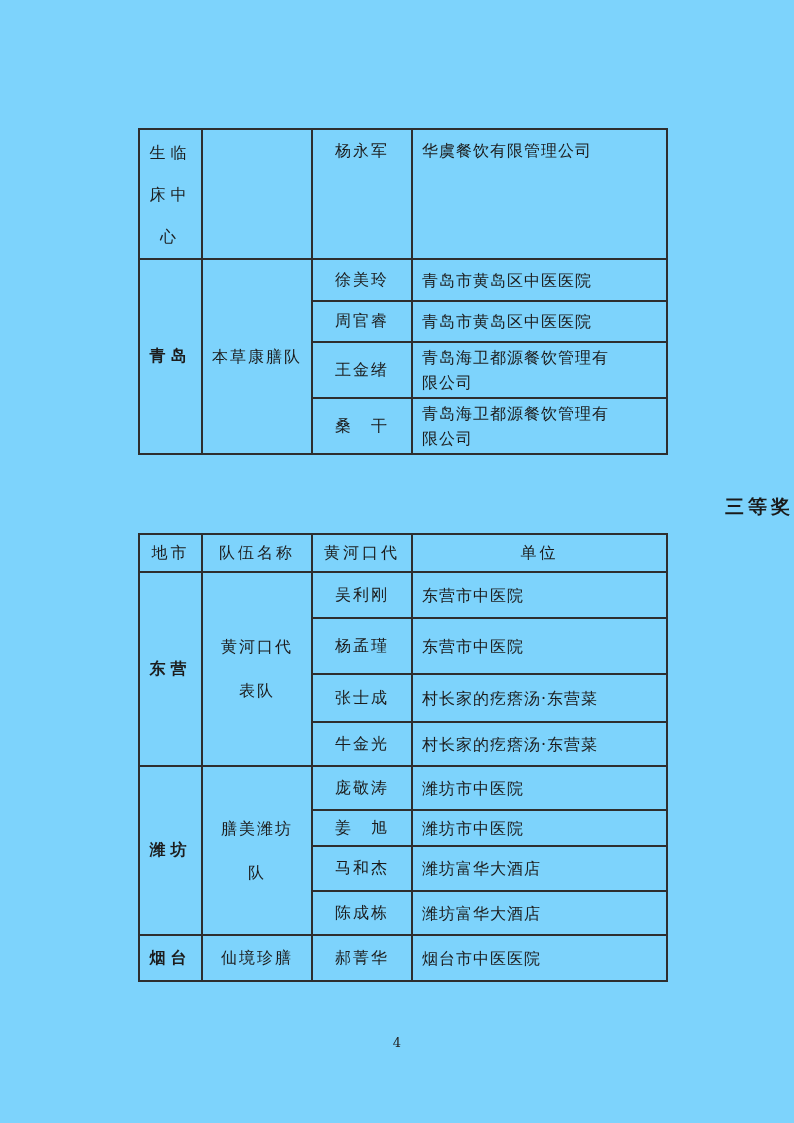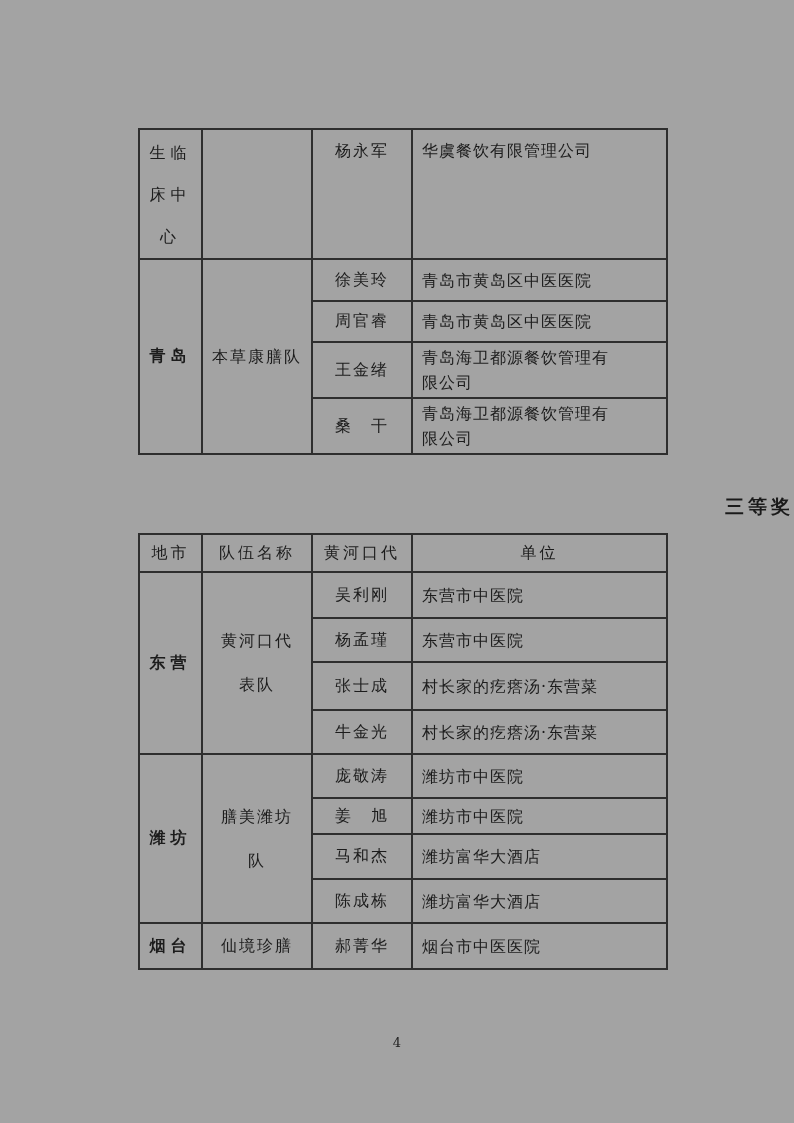--- a/index.html
+++ b/index.html
@@ -6,21 +6,21 @@
     margin: 0;
     padding: 0;
     background: #e8e8e8;
     font-family: "DejaVu Serif", "Liberation Serif", serif;
   }
   .page {
     position: relative;
     width: 794px;
     height: 1123px;
     margin: 0 auto;
-    background: #a3a3a3;
+    background: #7dd3fc;
     color: #1a1a1a;
     overflow: hidden;
   }
   table {
     border-collapse: collapse;
     table-layout: fixed;
     font-size: 16px;
     color: #1c1c1c;
   }
   .tbl { position: absolute; left: 138px; width: 528px; }
@@ -140,21 +140,21 @@
         <th class="hdr-cell">单位</th>
       </tr>
 
       <tr style="height:46px">
         <td class="city-cell" rowspan="4">东营</td>
         <td class="team-cell" rowspan="4">黄河口代
 表队</td>
         <td class="name-cell">吴利刚</td>
         <td class="unit-cell">东营市中医院</td>
       </tr>
-      <tr style="height:44px">
+      <tr style="height:56px">
         <td class="name-cell">杨孟瑾</td>
         <td class="unit-cell">东营市中医院</td>
       </tr>
       <tr style="height:48px">
         <td class="name-cell">张士成</td>
         <td class="unit-cell">村长家的疙瘩汤·东营菜</td>
       </tr>
       <tr style="height:44px">
         <td class="name-cell">牛金光</td>
         <td class="unit-cell">村长家的疙瘩汤·东营菜</td>

